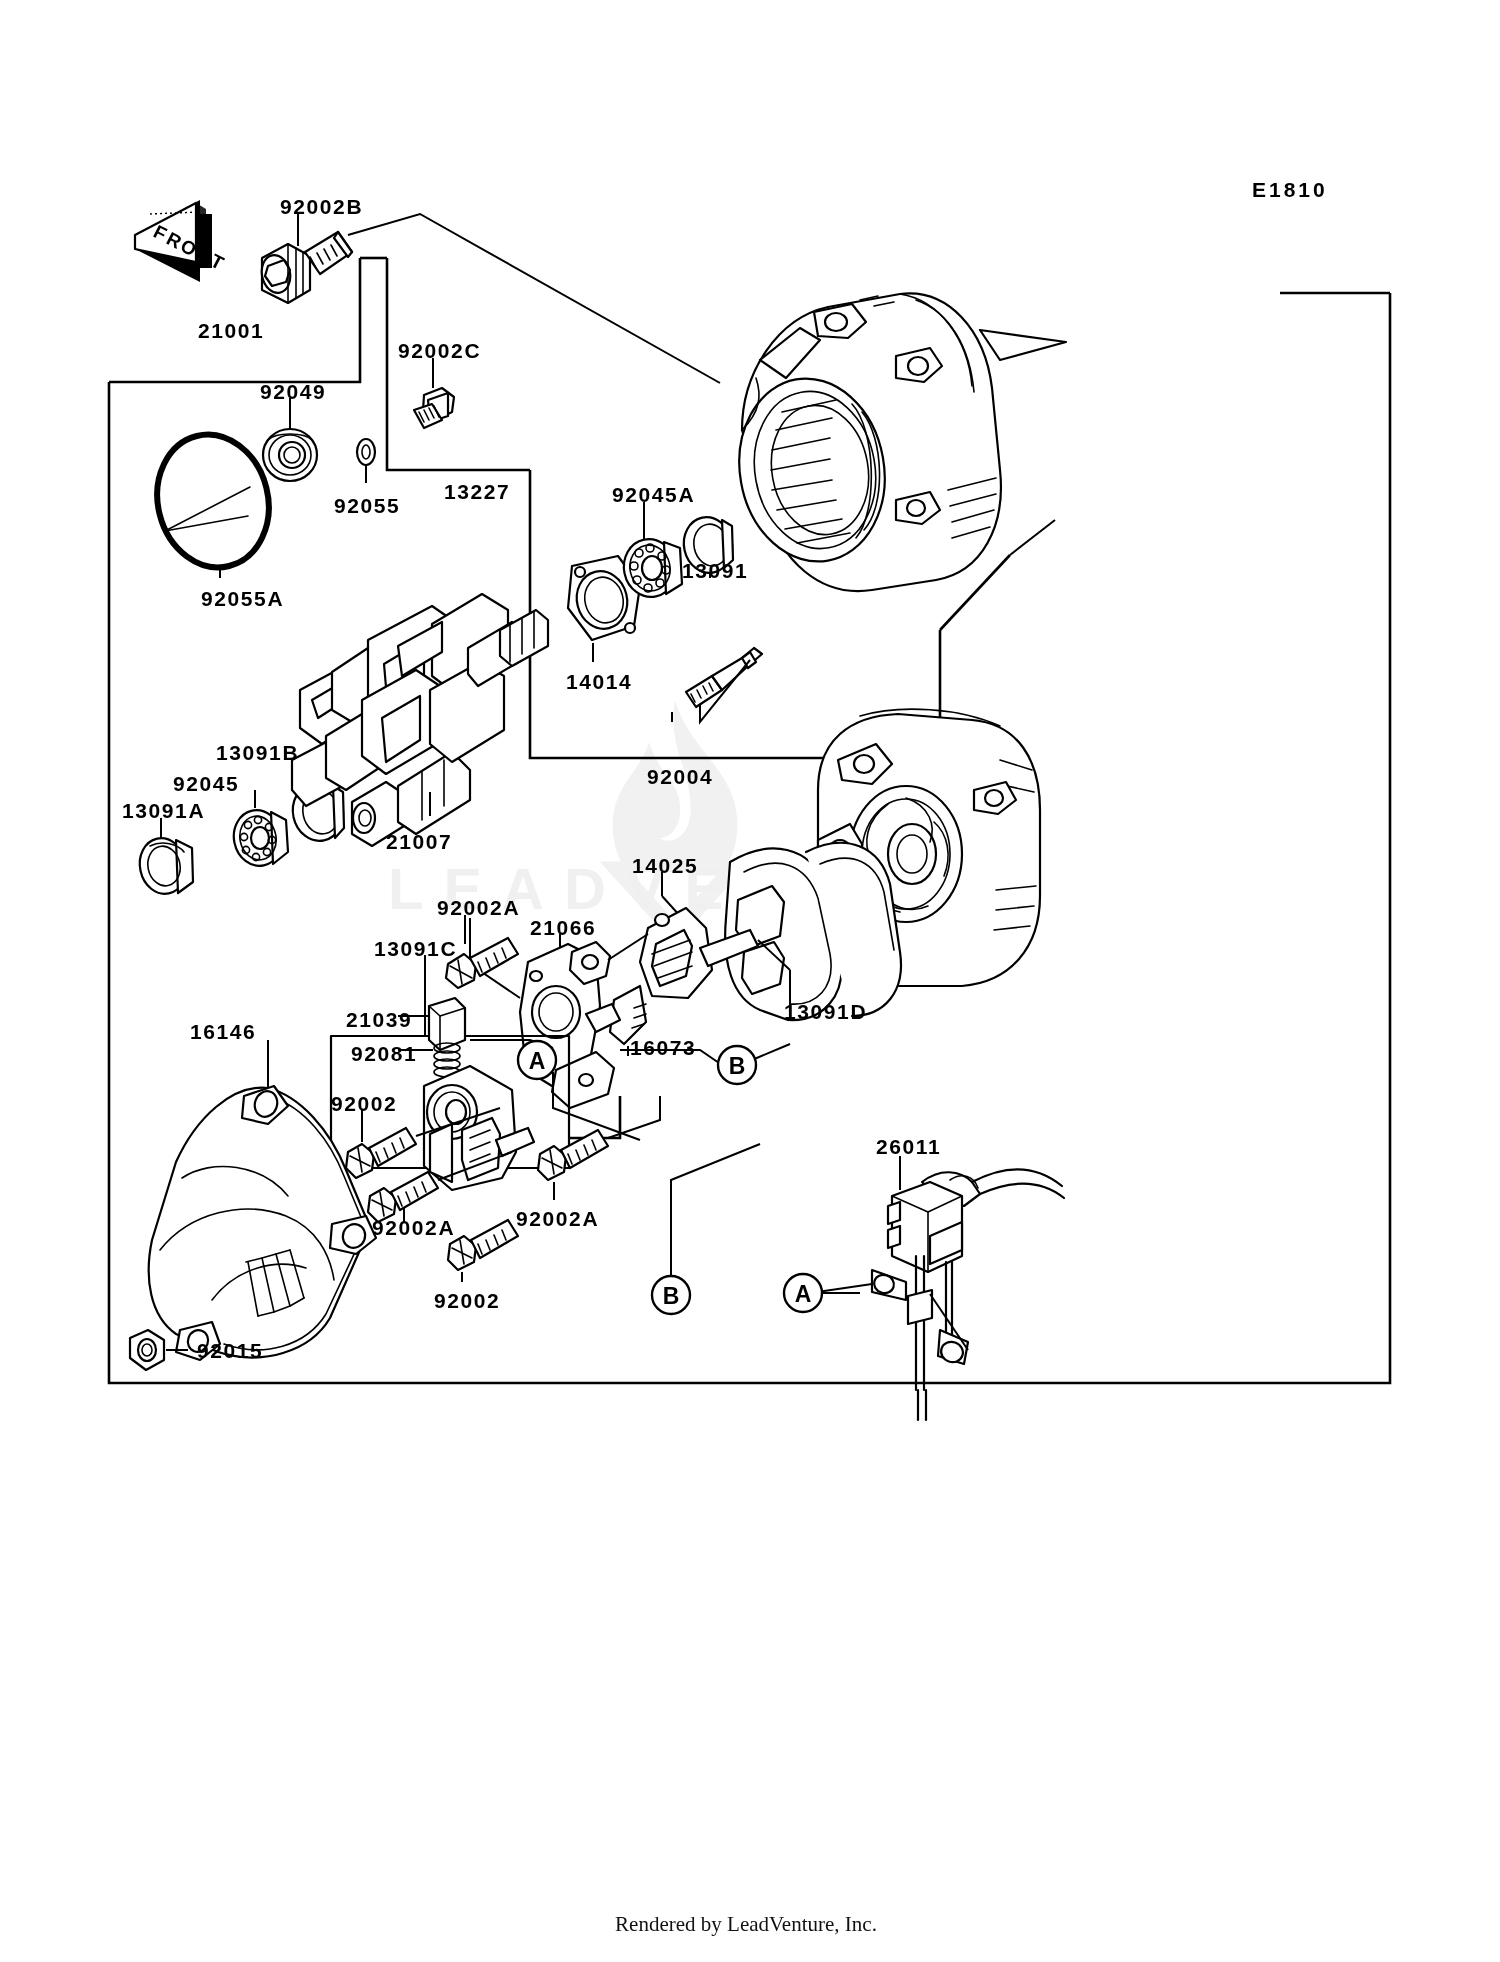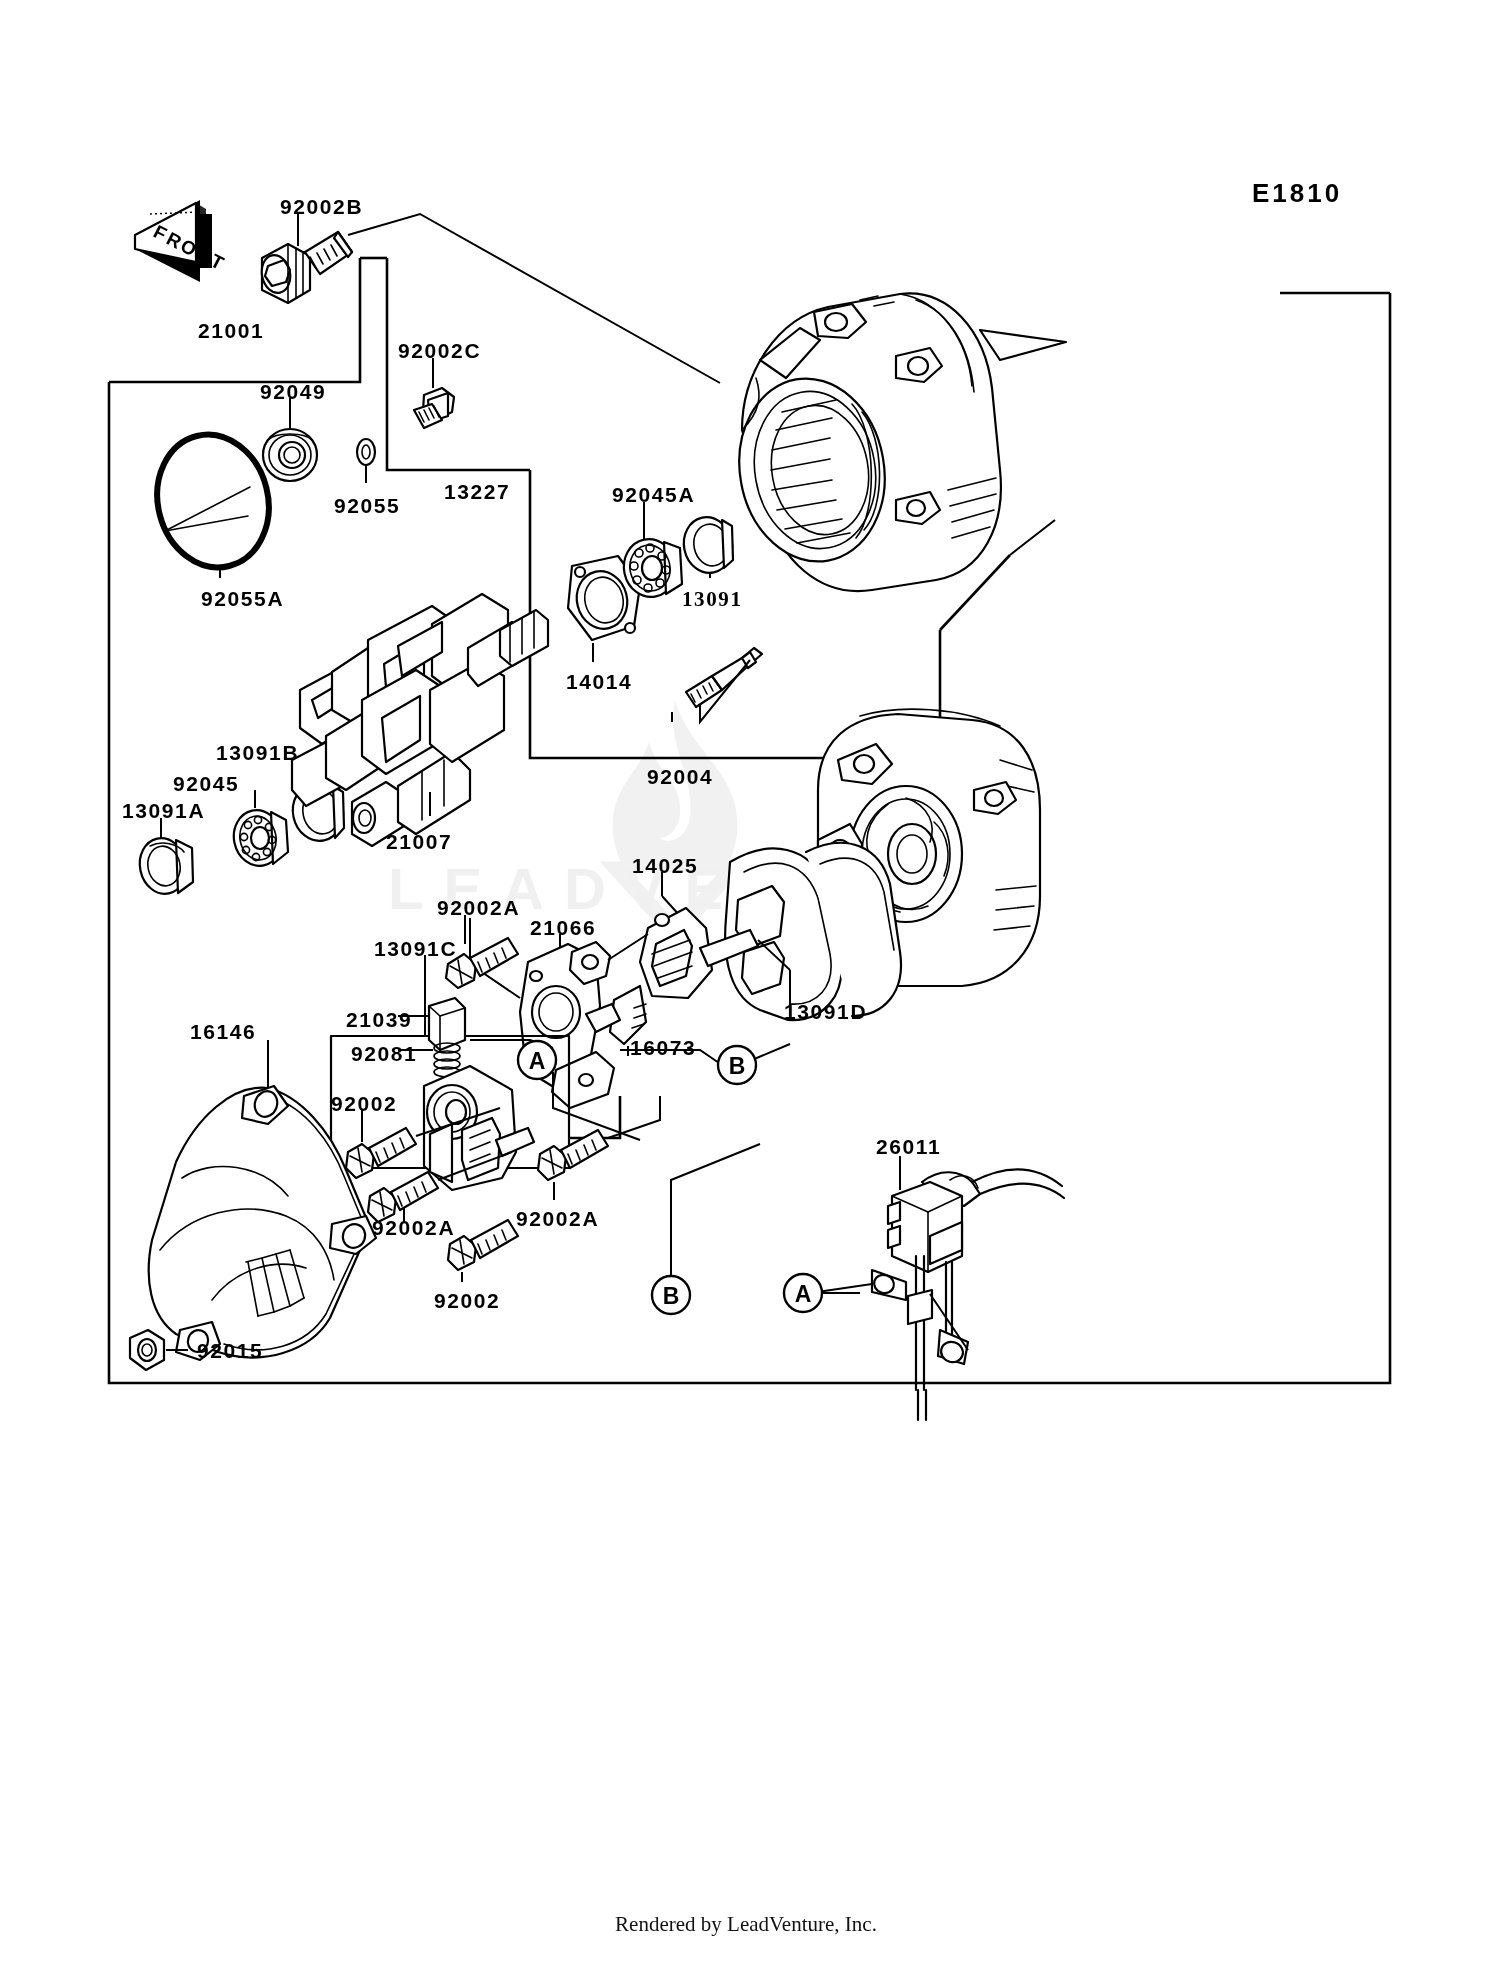--- a/index.html
+++ b/index.html
@@ -18,21 +18,21 @@
     font-size:21px;
     letter-spacing:1.6px;
     color:#000;
     white-space:nowrap;
     line-height:1;
   }
   .code{
     position:absolute;
     font-family:"Liberation Sans", sans-serif;
     font-weight:bold;
-    font-size:26px;
+    font-size:21px;
     letter-spacing:3px;
     color:#000;
     white-space:nowrap;
   }
   .footer{
     position:absolute;
     left:0;width:1492px;
     text-align:center;
     font-family:"Liberation Serif", serif;
     font-size:21px;
@@ -682,21 +682,21 @@
   <div class="code" style="left:1252px;top:178px;">E1810</div>
 
   <div class="lbl" style="left:272px;top:196px;margin-left:8px;">92002B</div>
   <div class="lbl" style="left:198px;top:320px;">21001</div>
   <div class="lbl" style="left:398px;top:340px;">92002C</div>
   <div class="lbl" style="left:260px;top:381px;">92049</div>
   <div class="lbl" style="left:334px;top:495px;">92055</div>
   <div class="lbl" style="left:444px;top:481px;">13227</div>
   <div class="lbl" style="left:612px;top:484px;">92045A</div>
   <div class="lbl" style="left:201px;top:588px;">92055A</div>
-  <div class="lbl" style="left:682px;top:589px;font-family:Liberation Serif, serif;">13091</div>
+  <div class="lbl" style="left:682px;top:560px;">13091</div>
   <div class="lbl" style="left:566px;top:671px;">14014</div>
   <div class="lbl" style="left:216px;top:742px;">13091B</div>
   <div class="lbl" style="left:647px;top:766px;">92004</div>
   <div class="lbl" style="left:173px;top:773px;">92045</div>
   <div class="lbl" style="left:122px;top:800px;">13091A</div>
   <div class="lbl" style="left:386px;top:831px;">21007</div>
   <div class="lbl" style="left:632px;top:855px;">14025</div>
   <div class="lbl" style="left:437px;top:897px;">92002A</div>
   <div class="lbl" style="left:530px;top:917px;">21066</div>
   <div class="lbl" style="left:374px;top:938px;">13091C</div>

